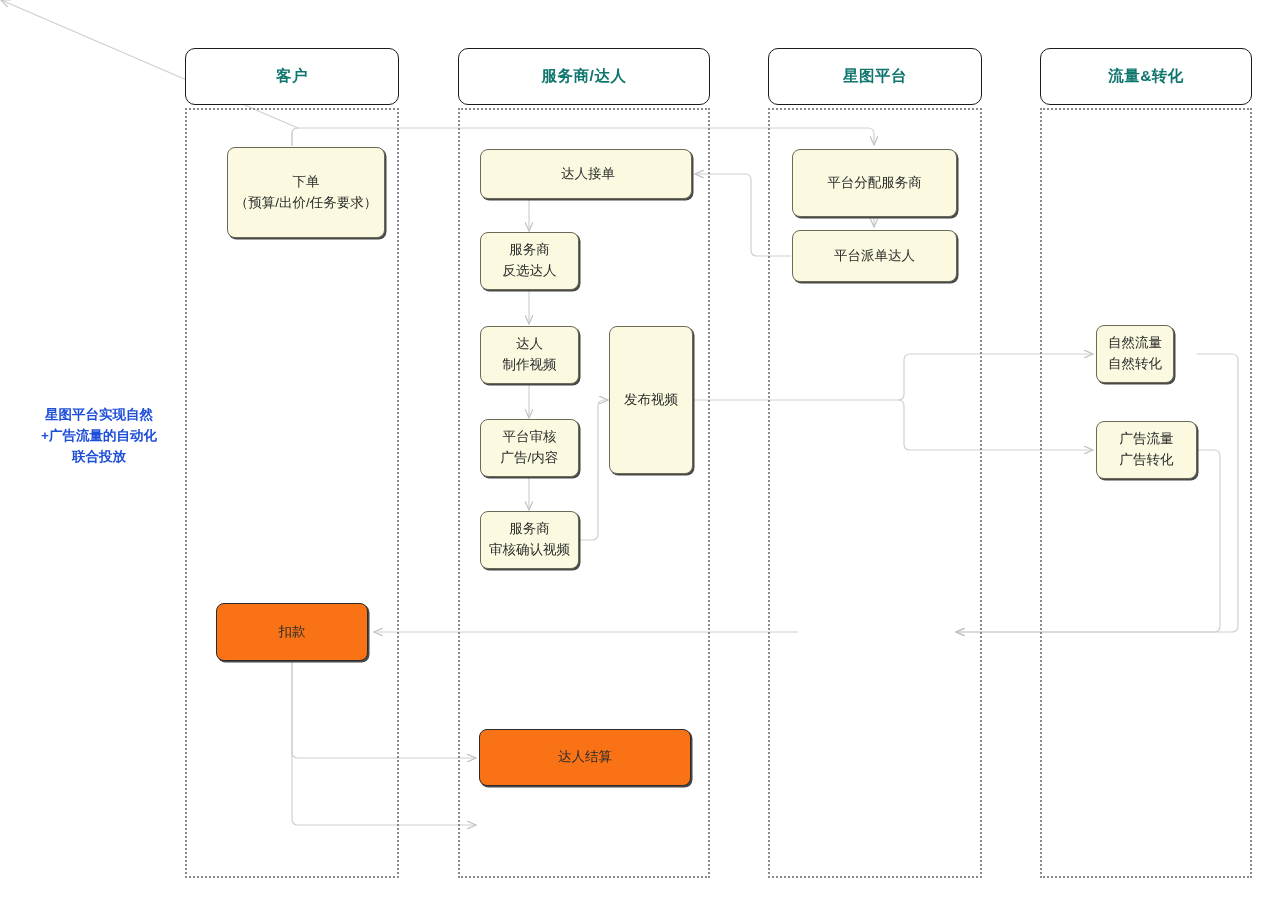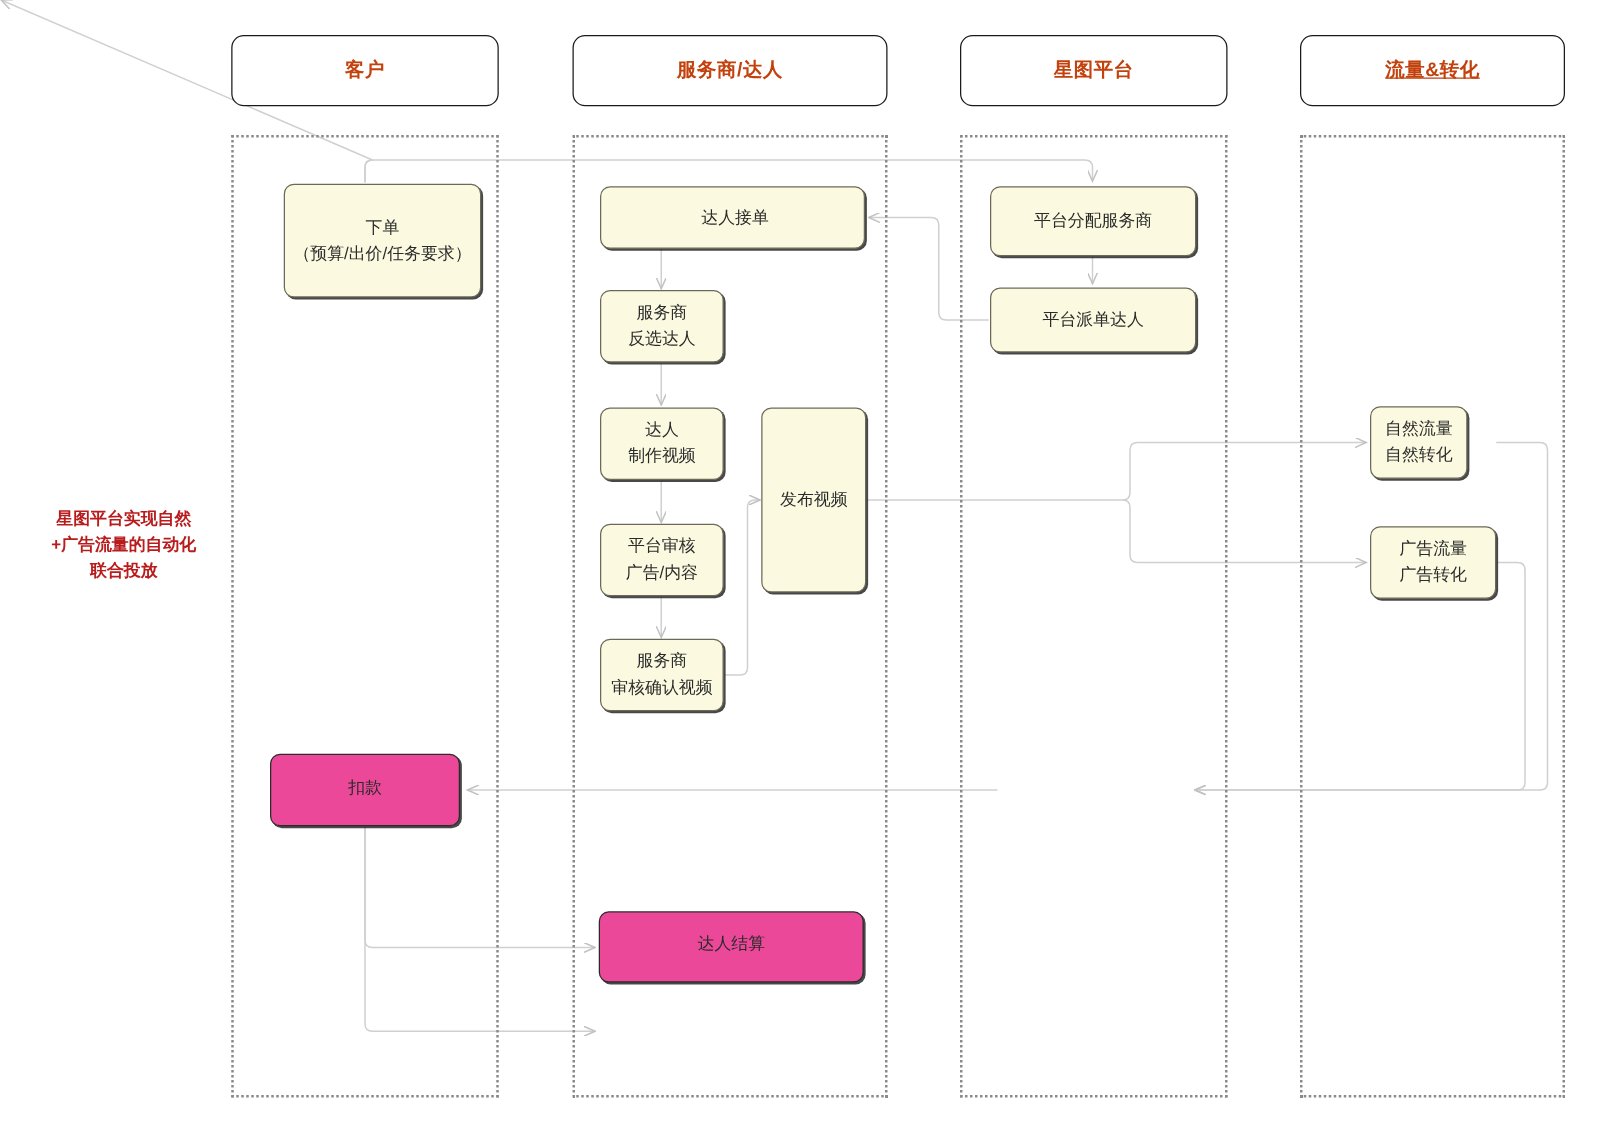--- a/index.html
+++ b/index.html
@@ -32,22 +32,23 @@
     position: absolute;
     box-sizing: border-box;
     border: 1.6px solid #1a1a1a;
     border-radius: 10px;
     background: #ffffff;
     display: flex;
     align-items: center;
     justify-content: center;
     font-size: 15.5px;
     font-weight: bold;
-    color: #c2410c;
+    color: #0f766e;
     letter-spacing: 0.5px;
+    margin-top: 20px;
   }
   
   .lane-region {
     position: absolute;
     box-sizing: border-box;
     border: 2px dotted #8a8a8a;
     background: transparent;
   }
   
   .node {
@@ -62,34 +63,33 @@
     line-height: 1.55;
     color: #2b2b2b;
     padding: 4px 6px;
     box-shadow: 1.5px 1.5px 0 0 rgba(40,40,40,0.85);
   }
   .node.cream {
     background: #fbfae1;
     border: 1.3px solid #6b6a58;
   }
   .node.white {
-    background: #ec4899;
+    background: #f97316;
     border: 1.3px solid #2b2b2b;
-    font-family: Liberation Mono, monospace;
   }
   .node .nl { display: block; }
   
   .side-caption {
     position: absolute;
     width: 120px;
     text-align: center;
     font-size: 13.5px;
     line-height: 1.55;
     font-weight: bold;
-    color: #b91c1c;
+    color: #1d4ed8;
   }
 </style>
 </head>
 <body>
 
 <div id="canvas">
 
   <svg class="svg-layer" viewBox="0 0 1280 904" xmlns="http://www.w3.org/2000/svg">
     <defs>
       <marker id="ah" markerWidth="10" markerHeight="8" refX="9" refY="4" orient="auto" markerUnits="userSpaceOnUse">
@@ -140,21 +140,21 @@
 
   <div class="lane-header" style="left:185px; top:28px; width:214px; height:57px;">
     <span>客户</span>
   </div>
   <div class="lane-header" style="left:458px; top:28px; width:252px; height:57px;">
     <span>服务商/达人</span>
   </div>
   <div class="lane-header" style="left:768px; top:28px; width:214px; height:57px;">
     <span>星图平台</span>
   </div>
-  <div class="lane-header" style="left:1040px; top:28px; width:212px; height:57px;text-decoration:underline;">
+  <div class="lane-header" style="left:1040px; top:28px; width:212px; height:57px;">
     <span>流量&amp;转化</span>
   </div>
 
   <div class="side-caption" style="left:39px; top:405px;">
     <span>星图平台实现自然+广告流量的自动化联合投放</span>
   </div>
 
   <div class="node cream" style="left:227px; top:147px; width:158px; height:91px;">
     <span>
       <span class="nl">下单</span>
@@ -200,21 +200,21 @@
     <span>
       <span class="nl">发布视频</span>
     </span>
   </div>
   <div class="node white" style="left:479px; top:729px; width:212px; height:57px;">
     <span>
       <span class="nl">达人结算</span>
     </span>
   </div>
 
-  <div class="node cream" style="left:792px; top:149px; width:165px; height:56px;">
+  <div class="node cream" style="left:792px; top:149px; width:165px; height:68px;">
     <span>
       <span class="nl">平台分配服务商</span>
     </span>
   </div>
   <div class="node cream" style="left:792px; top:230px; width:165px; height:52px;">
     <span>
       <span class="nl">平台派单达人</span>
     </span>
   </div>
 

